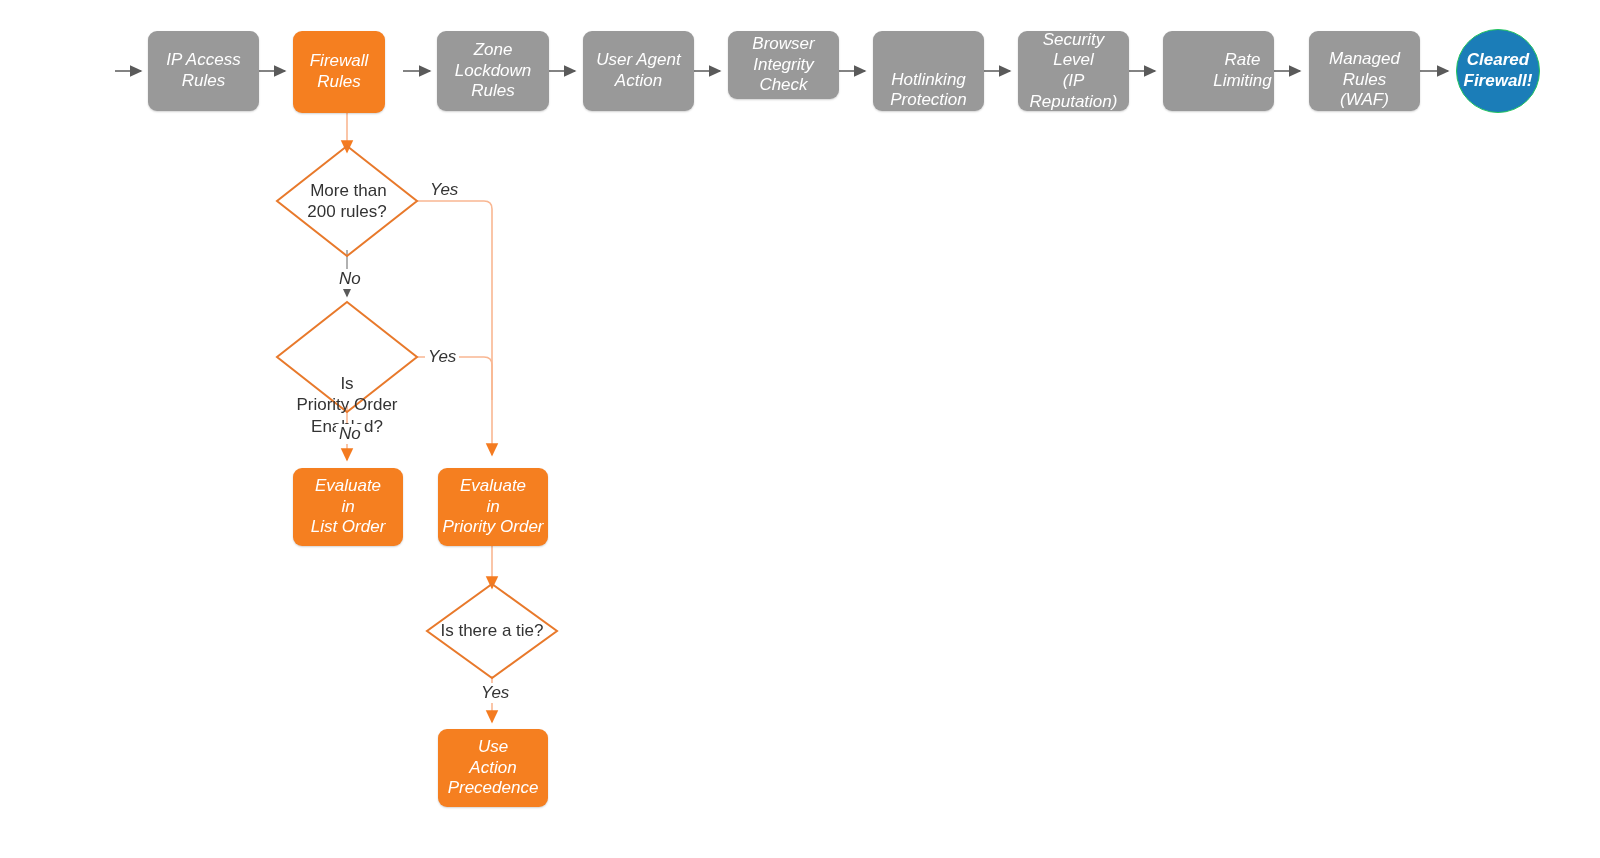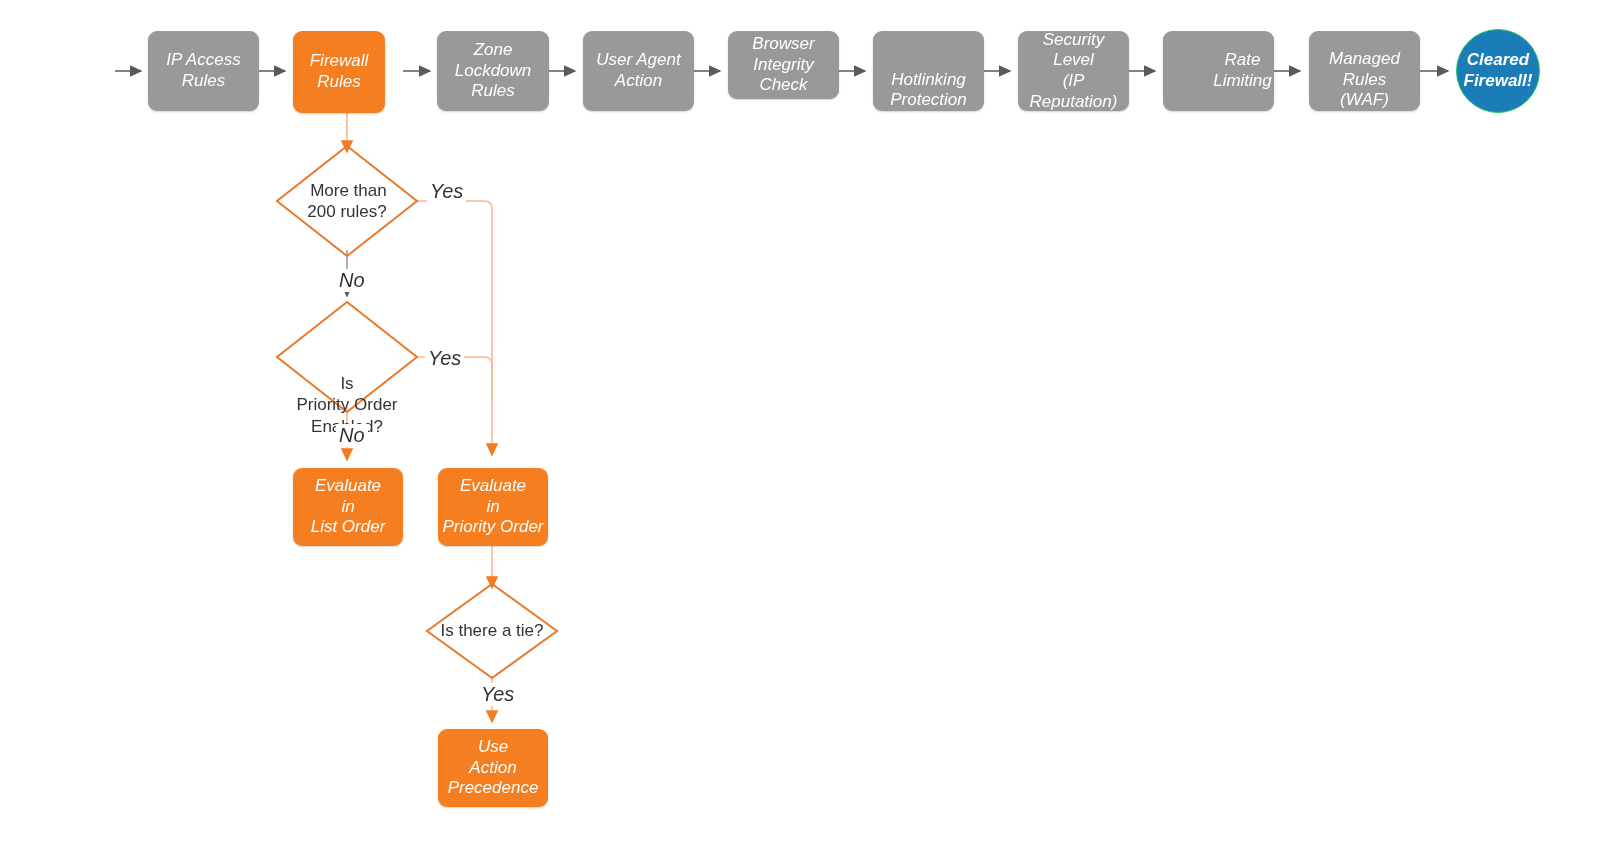--- a/index.html
+++ b/index.html
@@ -66,21 +66,21 @@
     align-items: center;
     justify-content: center;
     text-align: center;
     color: #333333;
     font-size: 17px;
     line-height: 1.25;
     white-space: pre-line;
   }
   .edge-label {
     position: absolute;
-    font-size: 20px;
+    font-size: 17px;
     font-style: italic;
     color: #333333;
     background: #ffffff;
     padding: 0 3px;
     white-space: nowrap;
   }
 </style>
 </head>
 <body>
 

